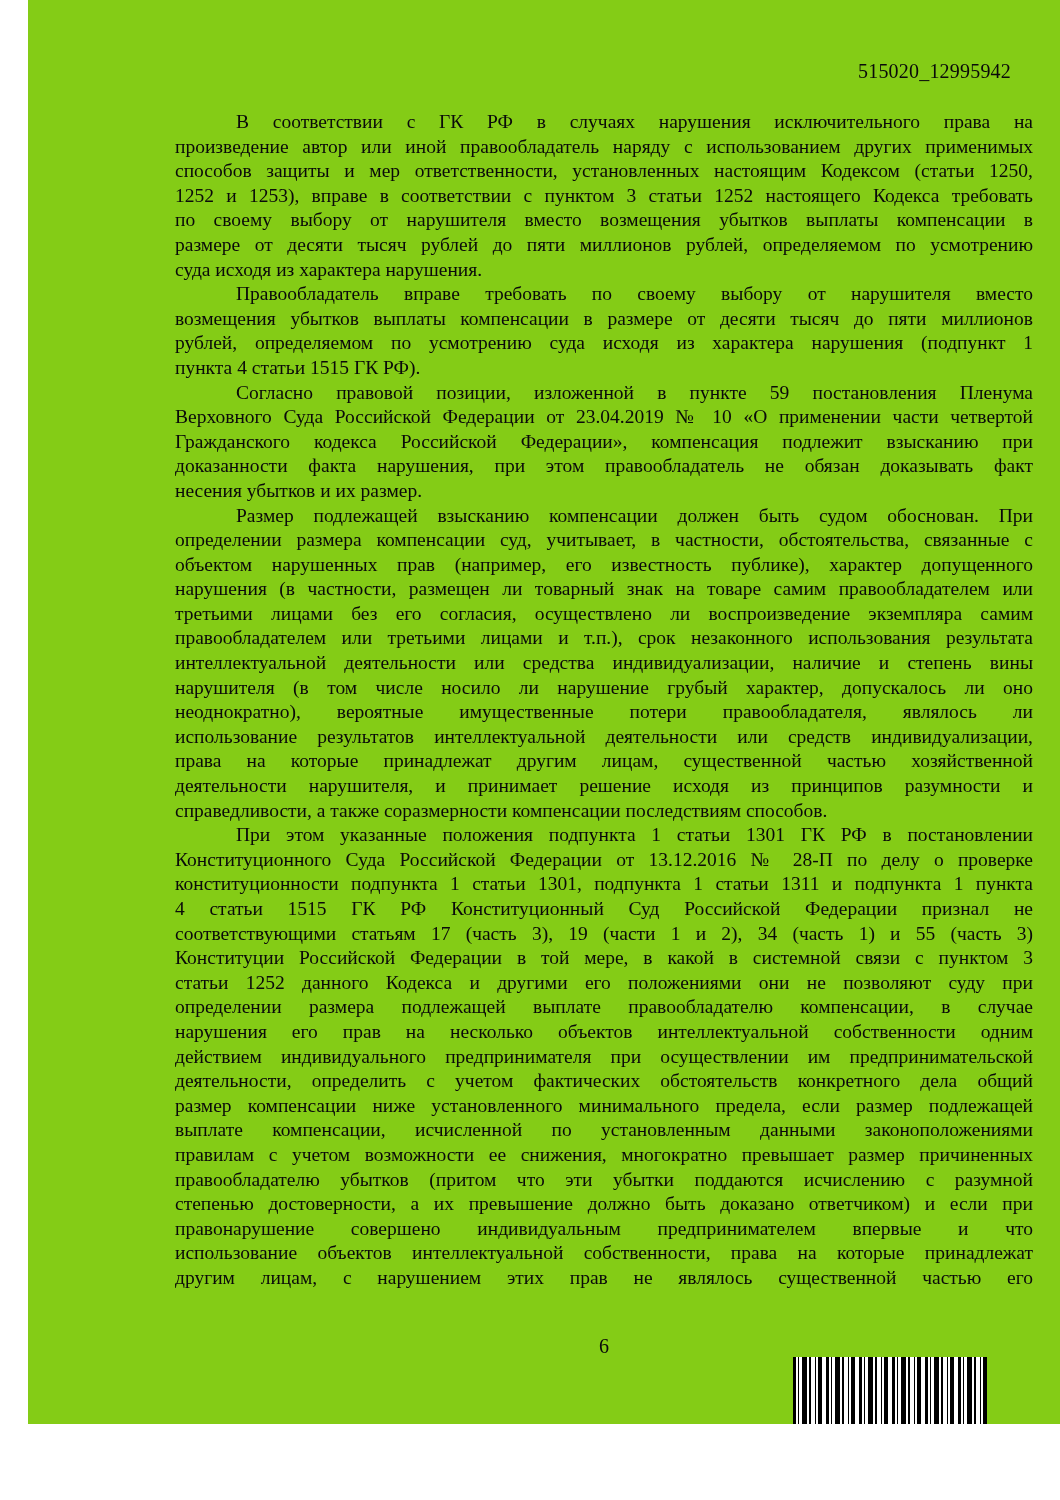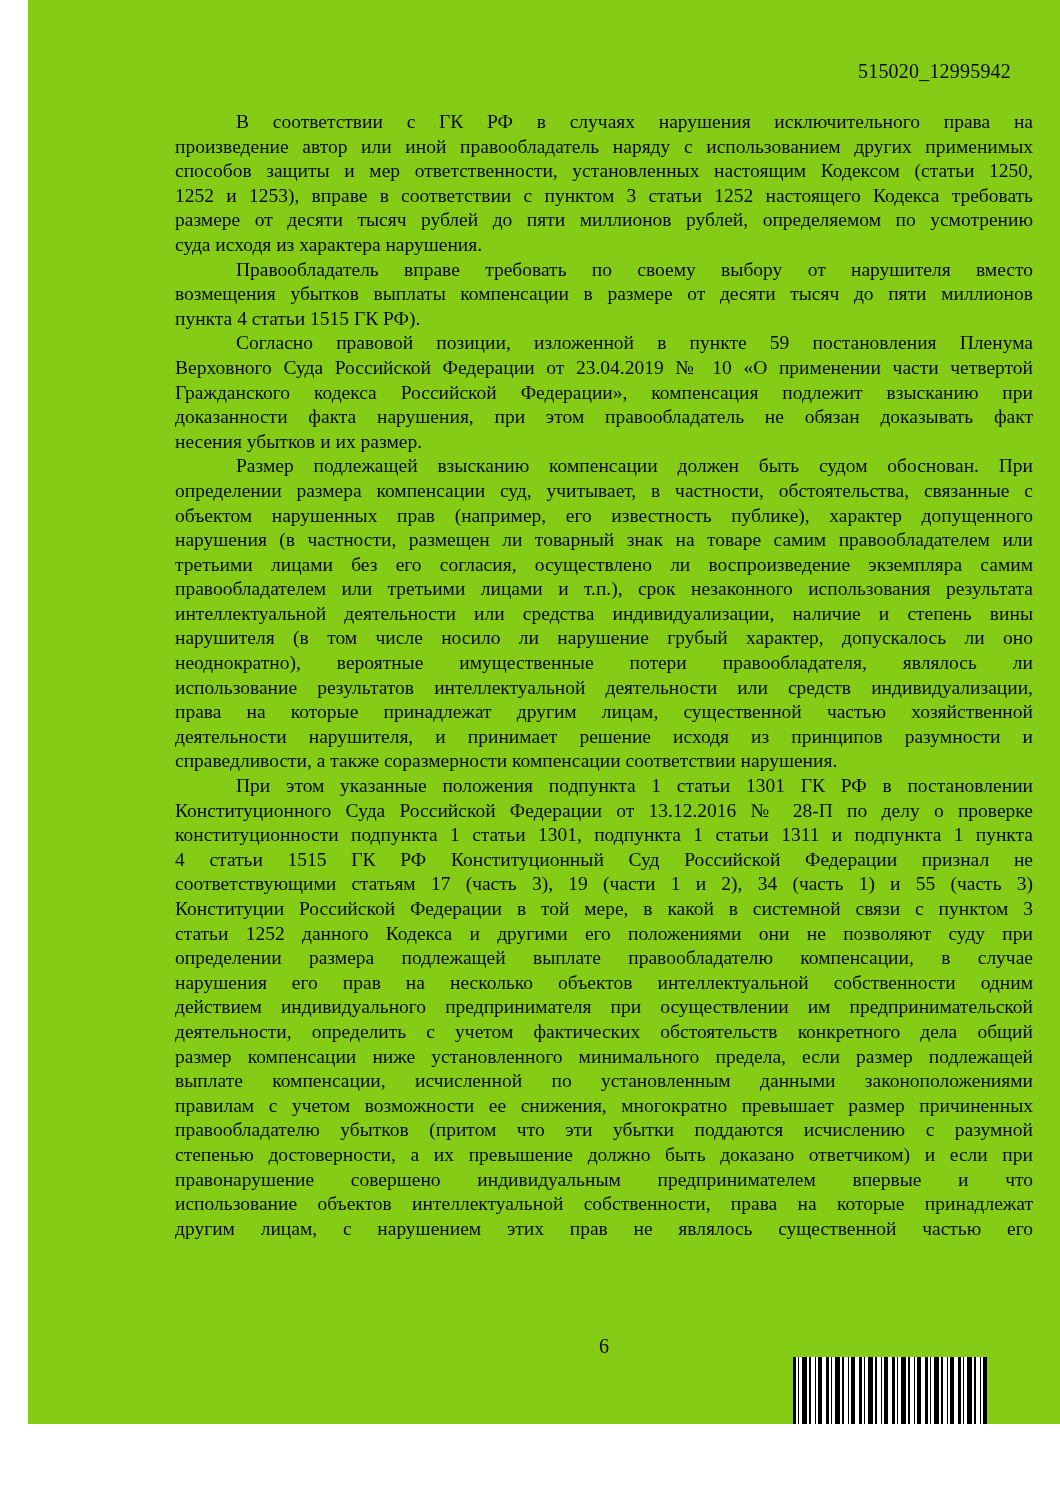--- a/index.html
+++ b/index.html
@@ -94,43 +94,45 @@
 
 <div class="page">
 
   <div class="doc-number">515020_12995942</div>
 
   <div class="body-text" id="document-body">
       <div class="line first">В соответствии с ГК РФ в случаях нарушения исключительного права на</div>
       <div class="line">произведение автор или иной правообладатель наряду с использованием других применимых</div>
       <div class="line">способов защиты и мер ответственности, установленных настоящим Кодексом (статьи 1250,</div>
       <div class="line">1252 и 1253), вправе в соответствии с пунктом 3 статьи 1252 настоящего Кодекса требовать</div>
+      <div class="line">по своему выбору от нарушителя вместо возмещения убытков выплаты компенсации в</div>
       <div class="line">размере от десяти тысяч рублей до пяти миллионов рублей, определяемом по усмотрению</div>
       <div class="line lastline">суда исходя из характера нарушения.</div>
       <div class="line first">Правообладатель вправе требовать по своему выбору от нарушителя вместо</div>
       <div class="line">возмещения убытков выплаты компенсации в размере от десяти тысяч до пяти миллионов</div>
+      <div class="line">рублей, определяемом по усмотрению суда исходя из характера нарушения (подпункт 1</div>
       <div class="line lastline">пункта 4 статьи 1515 ГК РФ).</div>
       <div class="line first">Согласно правовой позиции, изложенной в пункте 59 постановления Пленума</div>
       <div class="line">Верховного Суда Российской Федерации от 23.04.2019 № 10 «О применении части четвертой</div>
       <div class="line">Гражданского кодекса Российской Федерации», компенсация подлежит взысканию при</div>
       <div class="line">доказанности факта нарушения, при этом правообладатель не обязан доказывать факт</div>
       <div class="line lastline">несения убытков и их размер.</div>
       <div class="line first">Размер подлежащей взысканию компенсации должен быть судом обоснован. При</div>
       <div class="line">определении размера компенсации суд, учитывает, в частности, обстоятельства, связанные с</div>
       <div class="line">объектом нарушенных прав (например, его известность публике), характер допущенного</div>
       <div class="line">нарушения (в частности, размещен ли товарный знак на товаре самим правообладателем или</div>
       <div class="line">третьими лицами без его согласия, осуществлено ли воспроизведение экземпляра самим</div>
       <div class="line">правообладателем или третьими лицами и т.п.), срок незаконного использования результата</div>
       <div class="line">интеллектуальной деятельности или средства индивидуализации, наличие и степень вины</div>
       <div class="line">нарушителя (в том числе носило ли нарушение грубый характер, допускалось ли оно</div>
       <div class="line">неоднократно), вероятные имущественные потери правообладателя, являлось ли</div>
       <div class="line">использование результатов интеллектуальной деятельности или средств индивидуализации,</div>
       <div class="line">права на которые принадлежат другим лицам, существенной частью хозяйственной</div>
       <div class="line">деятельности нарушителя, и принимает решение исходя из принципов разумности и</div>
-      <div class="line lastline">справедливости, а также соразмерности компенсации соответствии нарушения.</div>
+      <div class="line lastline">справедливости, а также соразмерности компенсации последствиям способов.</div>
       <div class="line first">При этом указанные положения подпункта 1 статьи 1301 ГК РФ в постановлении</div>
       <div class="line">Конституционного Суда Российской Федерации от 13.12.2016 № 28-П по делу о проверке</div>
       <div class="line">конституционности подпункта 1 статьи 1301, подпункта 1 статьи 1311 и подпункта 1 пункта</div>
       <div class="line">4 статьи 1515 ГК РФ Конституционный Суд Российской Федерации признал не</div>
       <div class="line">соответствующими статьям 17 (часть 3), 19 (части 1 и 2), 34 (часть 1) и 55 (часть 3)</div>
       <div class="line">Конституции Российской Федерации в той мере, в какой в системной связи с пунктом 3</div>
       <div class="line">статьи 1252 данного Кодекса и другими его положениями они не позволяют суду при</div>
       <div class="line">определении размера подлежащей выплате правообладателю компенсации, в случае</div>
       <div class="line">нарушения его прав на несколько объектов интеллектуальной собственности одним</div>
       <div class="line">действием индивидуального предпринимателя при осуществлении им предпринимательской</div>

